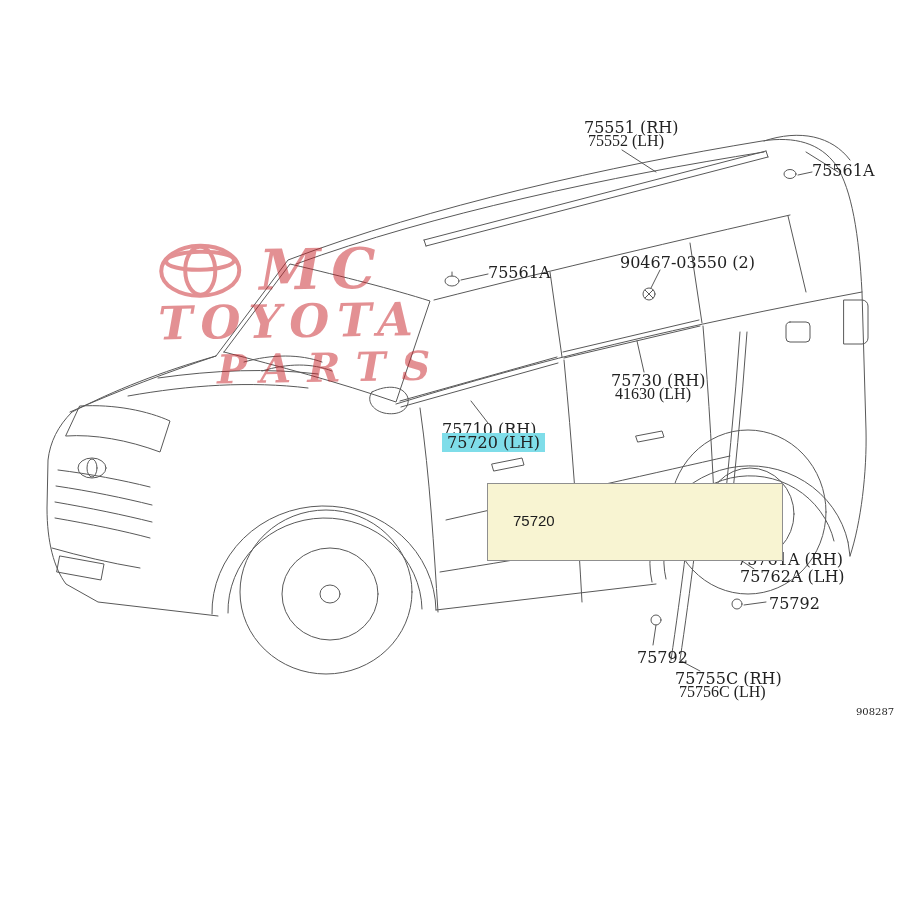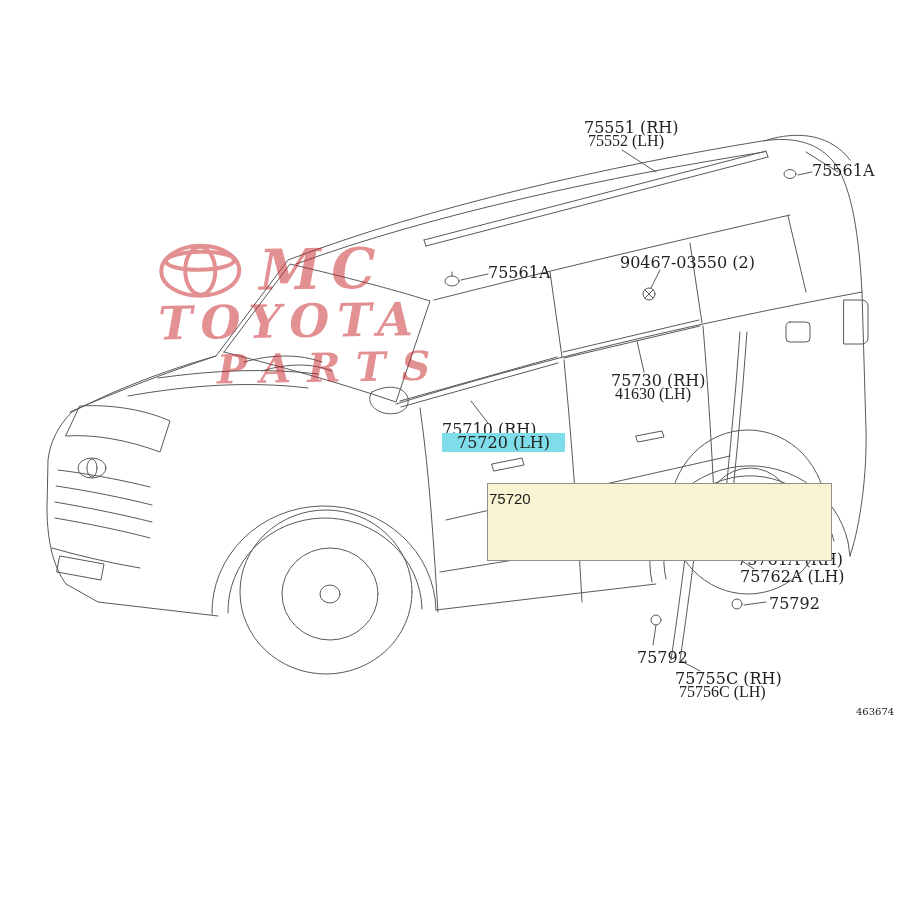--- a/index.html
+++ b/index.html
@@ -4,25 +4,25 @@
 <style>
   html,body{margin:0;padding:0;background:#fff;}
   .stage{position:relative;width:900px;height:900px;background:#ffffff;overflow:hidden;
          font-family:"DejaVu Serif",serif;}
   .art{position:absolute;left:0;top:0;z-index:0;}
   .art path,.art ellipse,.art circle,.art line,.art rect{
       fill:none;stroke:var(--line,#595959);stroke-width:1;stroke-linecap:round;stroke-linejoin:round;}
   .lbl{position:absolute;z-index:2;font-size:16px;line-height:13px;color:#222;
        white-space:nowrap;cursor:pointer;}
   .lbl .l2{margin-left:4px;font-family:Liberation Serif, serif;}
-  .hl{background:var(--highlight,#7fdde9);padding:0 15px;}
-  .tooltip{position:absolute;left:487px;top:483px;width:345px;height:78px;z-index:5;
+  .hl{background:var(--highlight,#7fdde9);padding:0 5px;}
+  .tooltip{position:absolute;left:487px;top:483px;width:296px;height:78px;z-index:5;
        background:var(--tooltip_bg,#f8f4d2);border:1px solid #8f8f8f;box-sizing:border-box;
-       display:flex;flex-direction:column;justify-content:space-between;
-       padding:6px 9px 9px 1px;font-family:"Liberation Sans",sans-serif;
+       display:flex;flex-direction:column;justify-content:center;
+       padding:6px 9px 9px 25px;font-family:"Liberation Sans",sans-serif;
        font-size:15px;color:#1c1c1c;}
   .watermark{position:absolute;left:158px;top:236px;z-index:1;opacity:.5;
        color:var(--watermark,#c8242a);font-family:"DejaVu Serif",serif;
        font-style:italic;font-weight:bold;transform:rotate(-1deg);pointer-events:none;}
   .wm-row1{display:flex;align-items:center;gap:16px;}
   .wm-mc{font-size:56px;letter-spacing:10px;}
   .wm-toyota{font-size:46px;letter-spacing:8px;margin-top:-8px;}
   .wm-parts{font-size:40px;letter-spacing:16px;margin-left:58px;margin-top:-4px;}
   .figcode{position:absolute;left:856px;top:706px;z-index:2;font-size:10px;color:#222;}
 </style>
@@ -192,19 +192,19 @@
 
   <div class="lbl" style="left:769px;top:597px">75792</div>
 
   <div class="lbl" style="left:637px;top:651px">75792</div>
 
   <div class="lbl" style="left:675px;top:672px">
     <div>75755C (RH)</div>
     <div class="l2">75756C (LH)</div>
   </div>
 
-  <div class="figcode">463674</div>
+  <div class="figcode">908287</div>
 
   <div class="tooltip">
     <div>75720</div>
   </div>
 
 </div>
 
 </body></html>

